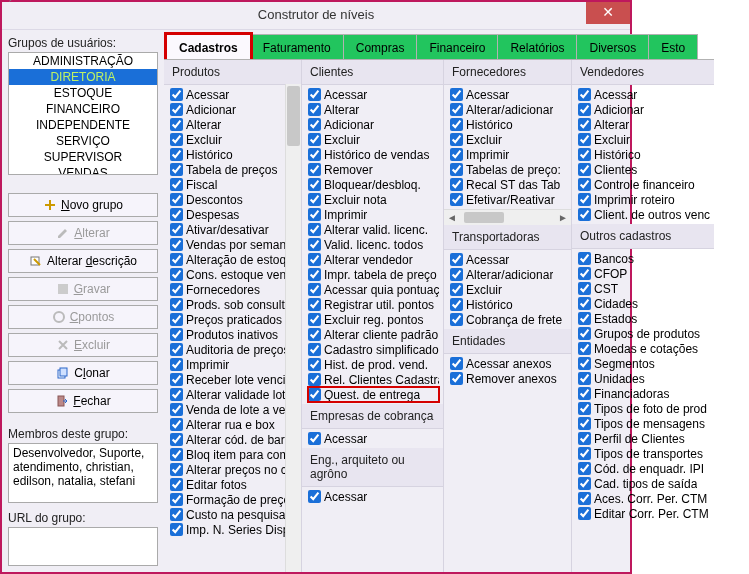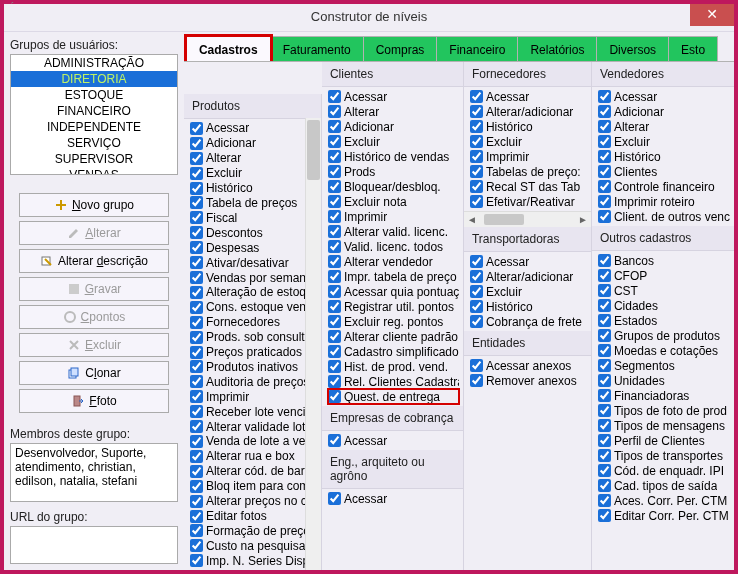--- a/index.html
+++ b/index.html
@@ -1,17 +1,17 @@
 <!DOCTYPE html>
 <html><head>
 <meta charset="utf-8">
 <style>
   * { box-sizing: border-box; font-family: "Segoe UI", Tahoma, sans-serif; font-size: 12px; }
   body { margin: 0; padding: 0; background: #fff; width: 749px; height: 574px; overflow: hidden; }
-  .window { border: 4px solid #be185d; width: 738px; height: 574px; position: relative; background: #f0eef5; }
+  .window { border: 2px solid #be185d; width: 632px; height: 574px; position: relative; background: #f0eef5; }
   .titlebar { height: 28px; background: #f0eef5; position: relative; border-bottom: 1px solid #dcd9e6; }
   .titlebar .title { position: absolute; left: 50%; transform: translateX(-50%); top: 5px; font-size: 13px; color: #333; }
   .closebtn { position: absolute; right: 0; top: 0; width: 44px; height: 22px; background: #c94f4f; color: #fff; text-align: center; line-height: 20px; font-size: 14px; cursor: pointer; }
   .tstamp { position:absolute; top:-2px; left:4px; font-size:11px; color:#888;}
   .content { display: flex; height: calc(100% - 28px); }
   .left { width: 200px; padding: 6px; display: flex; flex-direction: column; }
   .left .lbl { font-size: 12px; margin-bottom: 2px; color:#222;}
   .userlist { border: 1px solid #aaa; background: #fff; height: 128px; overflow: hidden; text-align: center; }
   .userlist div { padding: 1px 4px; font-size: 12px; cursor: pointer; }
   .userlist .sel { background: #1a6fd8; color: #bef264; }
@@ -37,21 +37,21 @@
   .chkrow { display: flex; align-items: center; height: 15px; font-size: 12px; white-space: nowrap; overflow:hidden;}
   .chkrow input { margin: 0 3px 0 0; width:13px; height:13px; accent-color:#1a6fd8;}
   .chkrow label { overflow: hidden; text-overflow: clip; white-space: nowrap; }
   .chkrow.hl { outline: 2px solid #d40000; outline-offset: -1px; }
   .scroll { position:absolute; right:0; top:24px; bottom:0; width:16px; background:#efefef; border-left:1px solid #ddd;}
   .scroll .thumb{position:absolute; left:1px; right:1px; top:2px; height:60px; background:#c8c8c8; border-radius:2px;}
   .hscroll{height:16px; background:#efefef; border-top:1px solid #ddd; position:relative; display:flex; align-items:center;}
   .hscroll .arr{width:16px; text-align:center; color:#666; font-size:10px;}
   .hscroll .track{flex:1; position:relative; height:100%;}
   .hscroll .hthumb{position:absolute; top:2px; bottom:2px; left:4px; width:40px; background:#c8c8c8; border-radius:2px;}
-  .col0{width:138px;margin-top:32px;}
+  .col0{width:138px;}
   .col1{width:142px;}
   .col2{width:128px;}
   .col3{flex:1;}
   svg{display:block;}
 </style>
 </head>
 <body>
 
 <div class="window">
   <div class="tstamp">Última atualização em 14/05/19  15:49</div>
@@ -133,21 +133,21 @@
             </span>
           <span>C<span class="ul">l</span><span id="b-clon">onar</span></span>
         </div>
         <div class="btn">
           <span class="icon">
               <svg width="12" height="12">
                 <rect x="2" y="1" width="6" height="10" fill="#b88" stroke="#855"></rect>
                 <path d="M7 6 L11 6 M9 4 L11 6 L9 8" stroke="#2a66c9" fill="none"></path>
               </svg>
             </span>
-          <span><span class="ul">F</span><span id="b-fech">foto</span></span>
+          <span><span class="ul">F</span><span id="b-fech">echar</span></span>
         </div>
       </div>
 
       <div class="lbl memlbl">Membros deste grupo:</div>
       <div class="membox">Desenvolvedor, Suporte, atendimento, christian, edilson, natalia, stefani</div>
       <div class="lbl urllbl">URL do grupo:</div>
       <div class="urlbox"></div>
     </div>
 
     <div class="right">
@@ -307,21 +307,21 @@
               <div class="chkrow">
                 <input type="checkbox" checked="" style="">
                 <label>Excluir</label>
               </div>
               <div class="chkrow">
                 <input type="checkbox" checked="" style="">
                 <label>Histórico de vendas</label>
               </div>
               <div class="chkrow">
                 <input type="checkbox" checked="" style="">
-                <label>Prods</label>
+                <label>Remover</label>
               </div>
               <div class="chkrow">
                 <input type="checkbox" checked="" style="">
                 <label>Bloquear/desbloq.</label>
               </div>
               <div class="chkrow">
                 <input type="checkbox" checked="" style="">
                 <label>Excluir nota</label>
               </div>
               <div class="chkrow">

